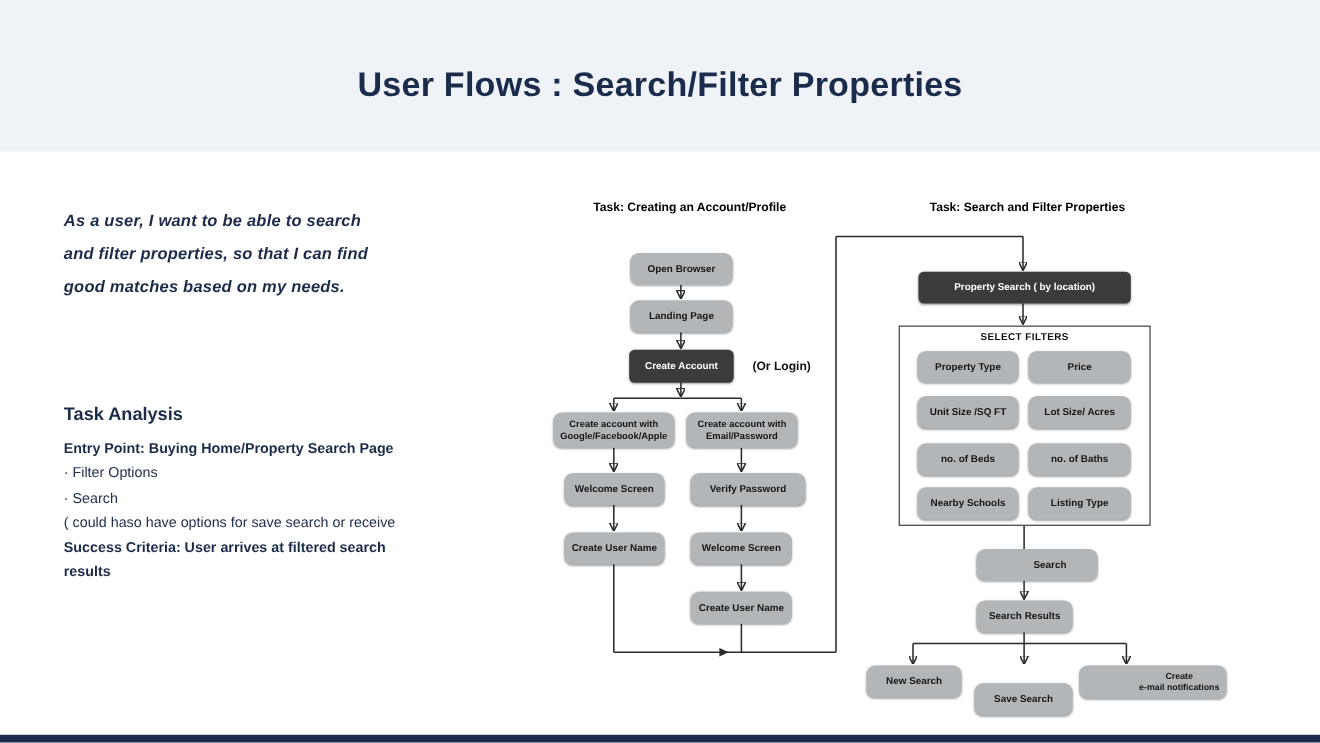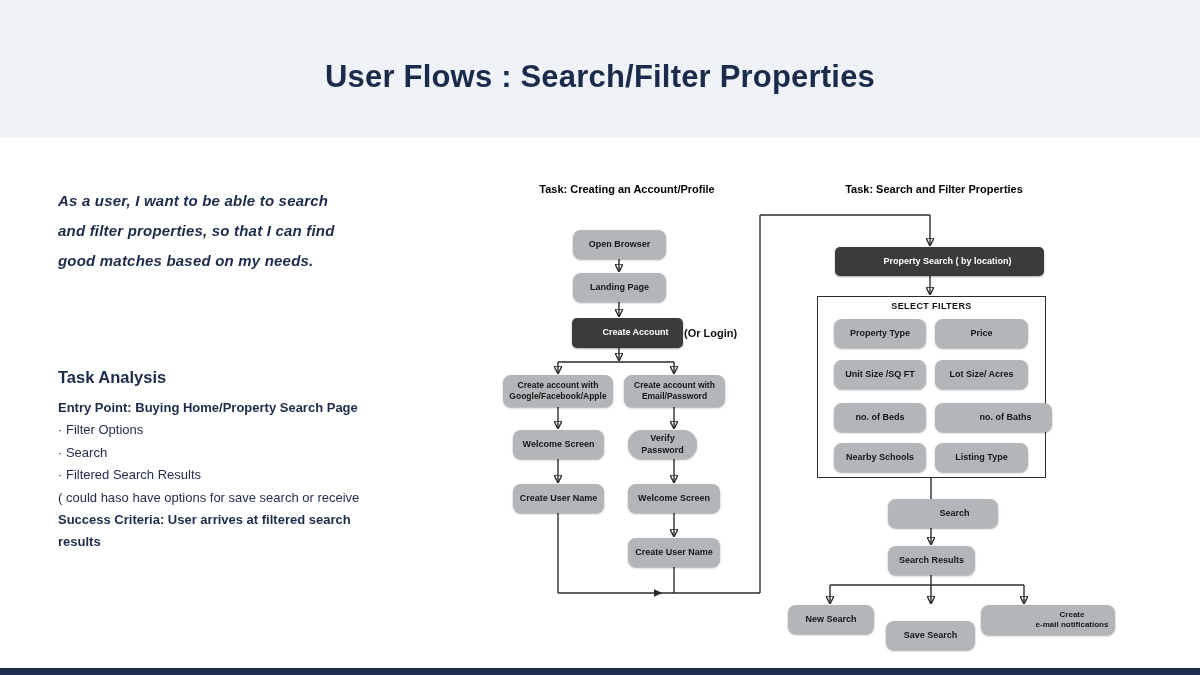--- a/index.html
+++ b/index.html
@@ -33,21 +33,21 @@
   .analysis p.bold{font-weight:700;color:#1c2b4a;}
 
   
   .flow-title{position:absolute;font-size:11px;font-weight:700;color:#000;text-align:center;width:200px;}
   .node{
     position:absolute;background:#b3b6b9;border-radius:8px;
     display:flex;align-items:center;justify-content:center;text-align:center;
     font-size:9px;font-weight:700;color:#151515;line-height:1.3;
     white-space:pre-line;box-shadow:0 1px 2px rgba(0,0,0,.35);
   }
-  .node.dark{background:#3b3b3d;color:#ffffff;border-radius:5px;padding-left:16px;}
+  .node.dark{background:#3b3b3d;color:#ffffff;border-radius:5px;}
   .node.small{font-size:8.5px;}
   .node.tiny{font-size:8px;}
   .side-label{position:absolute;font-size:11px;font-weight:700;color:#111;}
 
   .filters-box{
     position:absolute;left:817px;top:296px;width:229px;height:182px;
     background:#ffffff;border:1.5px solid #2b2b2b;box-sizing:border-box;
   }
   .filters-heading{
     position:absolute;left:817px;top:301px;width:229px;text-align:center;
@@ -68,21 +68,20 @@
 
   <div class="user-story">As a user, I want to be able to search
 and filter properties, so that I can find
 good matches based on my needs.</div>
 
   <div class="analysis">
     <h3>Task Analysis</h3>
     <p class="bold">Entry Point: Buying Home/Property Search Page</p>
     <p>· Filter Options</p>
     <p>· Search</p>
-    <p>· Filtered Search Results</p>
     <p>( could haso have options for save search or receive</p>
     <p class="bold">Success Criteria: User arrives at filtered search</p>
     <p class="bold">results</p>
   </div>
 
   <svg class="connectors" viewBox="0 0 1200 675">
     <defs>
       <marker id="arr" viewBox="0 0 8 8" refX="7" refY="4" markerWidth="8" markerHeight="8" markerUnits="userSpaceOnUse" orient="auto">
         <path d="M0 0 L8 4 L0 8 Z" fill="#2b2b2b" stroke="none"></path>
       </marker>
@@ -125,37 +124,37 @@
   <div class="side-label" style="left:684px;top:327px;">(Or Login)</div>
 
   <div class="node small" style="left:503px;top:375px;width:110px;height:32px;">Create account with
 Google/Facebook/Apple</div>
   <div class="node small" style="left:624px;top:375px;width:101px;height:32px;">Create account with
 Email/Password</div>
 
   <div class="node" style="left:513px;top:430px;width:91px;height:29px;">Welcome Screen</div>
   <div class="node" style="left:513px;top:484px;width:91px;height:29px;">Create User Name</div>
 
-  <div class="node" style="left:628px;top:430px;width:69px;height:29px;border-radius:14px;">Verify Password</div>
+  <div class="node" style="left:628px;top:430px;width:104px;height:29px;">Verify Password</div>
   <div class="node" style="left:628px;top:484px;width:92px;height:29px;">Welcome Screen</div>
   <div class="node" style="left:628px;top:538px;width:92px;height:29px;">Create User Name</div>
 
   <div class="flow-title" style="left:834px;top:183px;">Task: Search and Filter Properties</div>
 
   <div class="node dark" style="left:835px;top:247px;width:193px;height:29px;">Property Search ( by location)</div>
 
   <div class="filters-box"></div>
   <div class="filters-heading">SELECT FILTERS</div>
 
   <div class="node" style="left:834px;top:319px;width:92px;height:29px;">Property Type</div>
   <div class="node" style="left:935px;top:319px;width:93px;height:29px;">Price</div>
   <div class="node" style="left:834px;top:360px;width:92px;height:29px;">Unit Size /SQ FT</div>
   <div class="node" style="left:935px;top:360px;width:93px;height:29px;">Lot Size/ Acres</div>
   <div class="node" style="left:834px;top:403px;width:92px;height:29px;">no. of Beds</div>
-  <div class="node" style="left:935px;top:403px;width:93px;height:29px;padding-left:24px;">no. of Baths</div>
+  <div class="node" style="left:935px;top:403px;width:93px;height:29px;">no. of Baths</div>
   <div class="node" style="left:834px;top:443px;width:92px;height:29px;">Nearby Schools</div>
   <div class="node" style="left:935px;top:443px;width:93px;height:29px;">Listing Type</div>
 
   <div class="node" style="left:888px;top:499px;width:87px;height:29px;padding-left:23px;">Search</div>
   <div class="node" style="left:888px;top:546px;width:87px;height:29px;">Search Results</div>
 
   <div class="node" style="left:788px;top:605px;width:86px;height:29px;">New Search</div>
   <div class="node" style="left:886px;top:605px;width:89px;height:29px;margin-top:16px;">Save Search</div>
   <div class="node tiny" style="left:981px;top:605px;width:86px;height:30px;padding-left:48px;">Create
 e-mail notifications</div>

